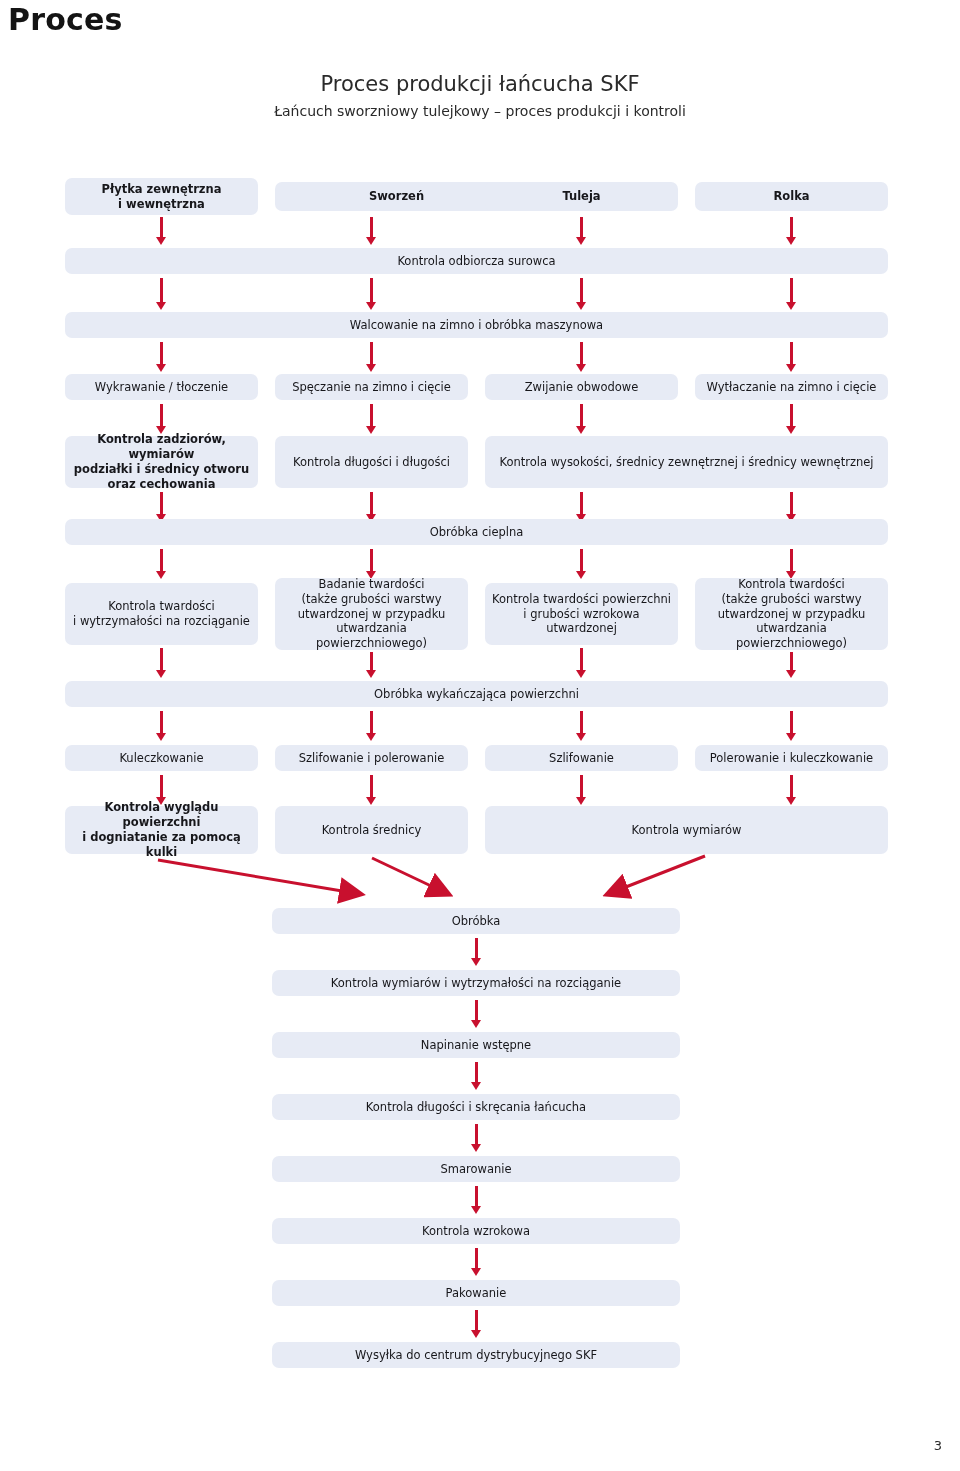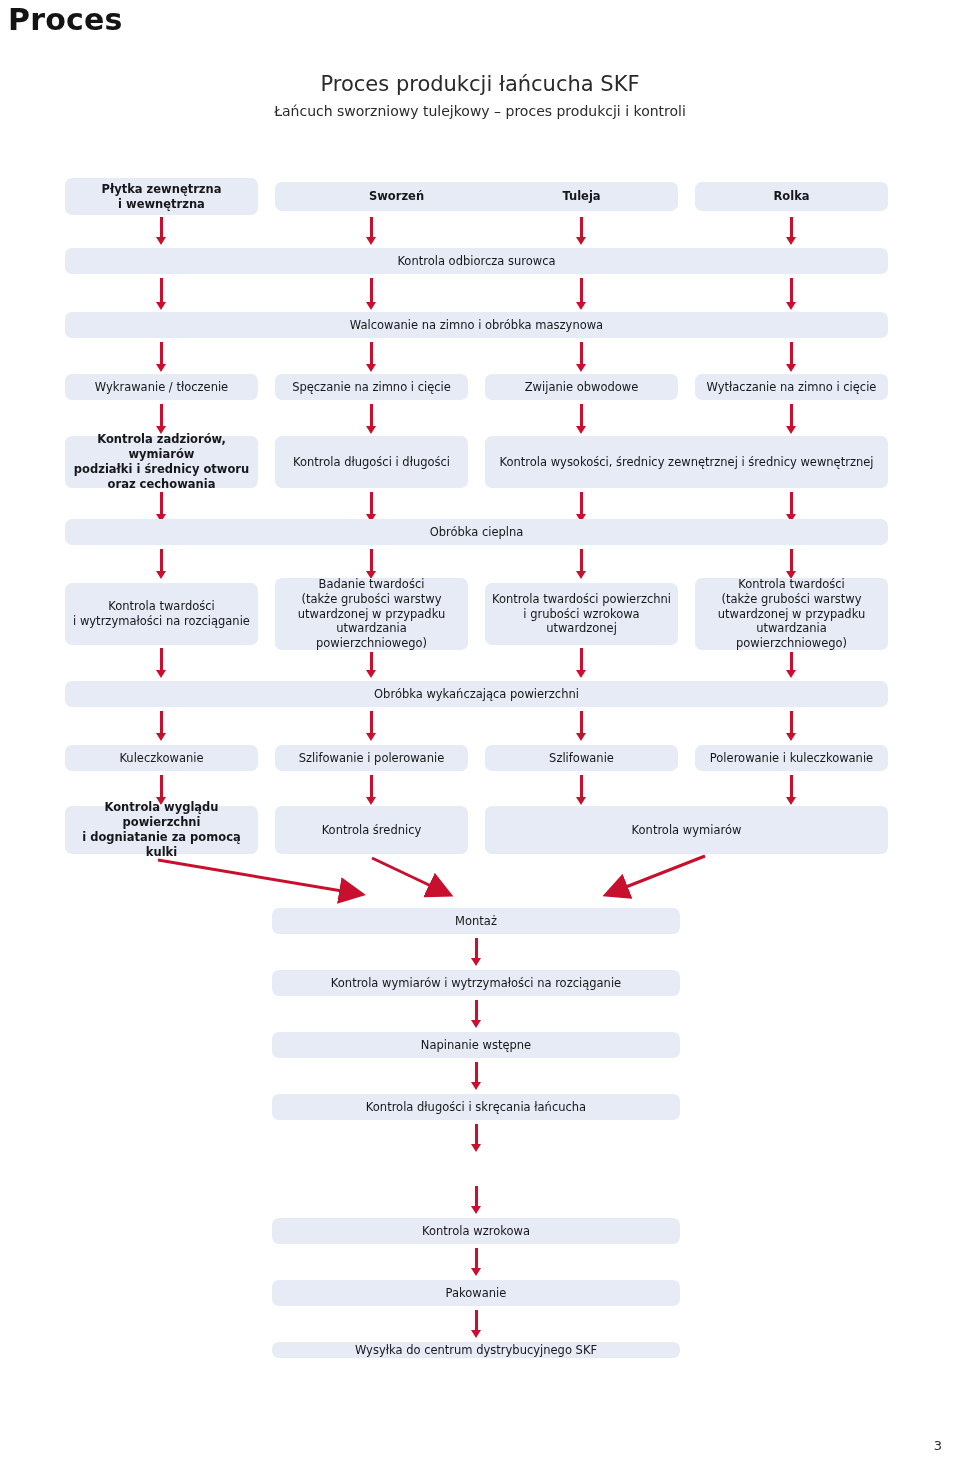--- a/index.html
+++ b/index.html
@@ -378,21 +378,21 @@
       <marker id="ah" markerWidth="9" markerHeight="9" refX="7" refY="4.5" orient="auto">
         <path d="M0,0 L9,4.5 L0,9 Z" fill="#c8102e"></path>
       </marker>
     </defs>
     <line x1="158" y1="10" x2="360" y2="44" stroke="#c8102e" stroke-width="3" marker-end="url(#ah)"></line>
     <line x1="372" y1="8" x2="448" y2="44" stroke="#c8102e" stroke-width="3" marker-end="url(#ah)"></line>
     <line x1="705" y1="6" x2="608" y2="44" stroke="#c8102e" stroke-width="3" marker-end="url(#ah)"></line>
   </svg>
 
   <div class="node" style="left:272px; top:908px; width:408px; height:26px;">
-    <span class="txt">Montaż</span>
+    <span class="txt">Obróbka</span>
   </div>
   <div class="arrow-down" style="left:471px; top:938px; height:28px;">
     <div class="shaft" style="height:20px;"></div>
       <div class="head" style="top:20px;"></div>
   </div>
 
   <div class="node" style="left:272px; top:970px; width:408px; height:26px;">
     <span class="txt">Kontrola wymiarów i wytrzymałości na rozciąganie</span>
   </div>
   <div class="arrow-down" style="left:471px; top:1000px; height:28px;">
@@ -409,20 +409,23 @@
   </div>
 
   <div class="node" style="left:272px; top:1094px; width:408px; height:26px;">
     <span class="txt">Kontrola długości i skręcania łańcucha</span>
   </div>
   <div class="arrow-down" style="left:471px; top:1124px; height:28px;">
     <div class="shaft" style="height:20px;"></div>
       <div class="head" style="top:20px;"></div>
   </div>
 
+  <div class="node" style="left:272px; top:1156px; width:408px; height:26px;">
+    <span class="txt">Smarowanie</span>
+  </div>
   <div class="arrow-down" style="left:471px; top:1186px; height:28px;">
     <div class="shaft" style="height:20px;"></div>
       <div class="head" style="top:20px;"></div>
   </div>
 
   <div class="node" style="left:272px; top:1218px; width:408px; height:26px;">
     <span class="txt">Kontrola wzrokowa</span>
   </div>
   <div class="arrow-down" style="left:471px; top:1248px; height:28px;">
     <div class="shaft" style="height:20px;"></div>
@@ -430,19 +433,19 @@
   </div>
 
   <div class="node" style="left:272px; top:1280px; width:408px; height:26px;">
     <span class="txt">Pakowanie</span>
   </div>
   <div class="arrow-down" style="left:471px; top:1310px; height:28px;">
     <div class="shaft" style="height:20px;"></div>
       <div class="head" style="top:20px;"></div>
   </div>
 
-  <div class="node" style="left:272px; top:1342px; width:408px; height:16px;">
+  <div class="node" style="left:272px; top:1342px; width:408px; height:26px;">
     <span class="txt">Wysyłka do centrum dystrybucyjnego SKF</span>
   </div>
 
   <div class="page-number">3</div>
 
 </div>
 
 </body></html>

